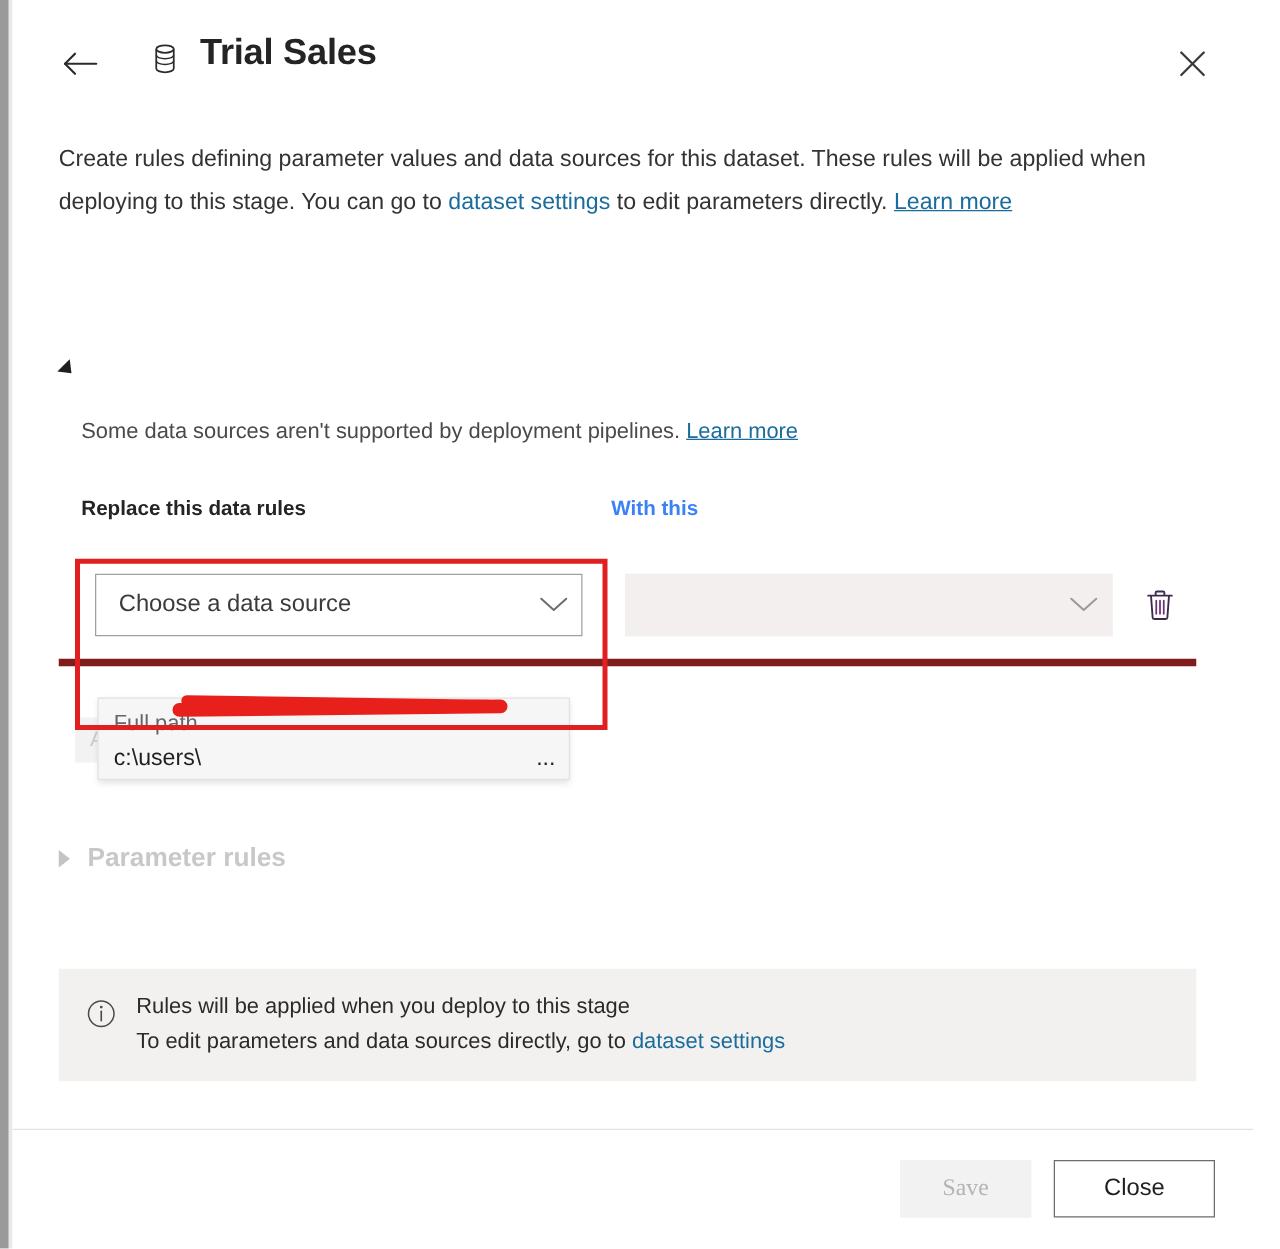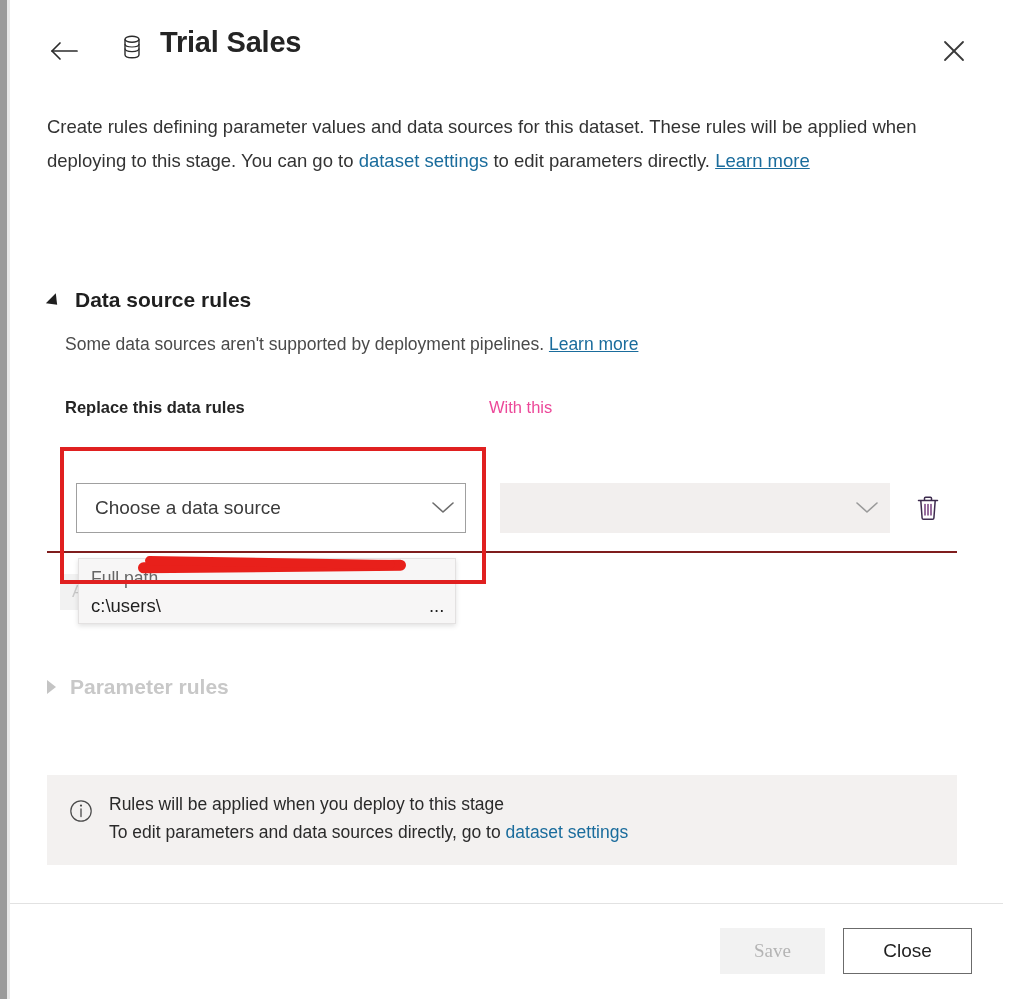--- a/index.html
+++ b/index.html
@@ -144,31 +144,31 @@
     position: absolute;
     left: 55px; top: 398px;
     font-size: 16.5px;
     font-weight: 700;
     color: #242424;
   }
   .col-head-2 {
     position: absolute;
     left: 479px; top: 398px;
     font-size: 16.5px;
-    font-weight: 400;
-    color: #ec4899;
+    font-weight: 700;
+    color: #3b82f6;
   }
 
   
   .rule-card {
     position: absolute;
-    left: 37px; top: 465px;
+    left: 37px; top: 441px;
     width: 910px; height: 86px;
     background: #ffffff;
-    border-bottom: 2px solid #7f1d1d;
+    border-bottom: 6px solid #7f1d1d;
   }
   .dropdown {
     position: absolute;
     box-sizing: border-box;
     background: #ffffff;
     border: 1px solid #a0a0a0;
     display: flex;
     align-items: center;
     cursor: pointer;
   }
@@ -384,21 +384,20 @@
           <line x1="3" y1="3" x2="21" y2="21" stroke="#3a3a3a" stroke-width="1.8" stroke-linecap="round"></line>
           <line x1="21" y1="3" x2="3" y2="21" stroke="#3a3a3a" stroke-width="1.8" stroke-linecap="round"></line>
         </svg>
       </div>
     </div>
 
     <div class="description"><span>Create rules defining parameter values and data sources for this dataset. These rules will be applied when deploying to this stage. You can go to </span><span class="link">dataset settings</span><span> to edit parameters directly. </span><span class="link-underline">Learn more</span></div>
 
     <div class="section-header">
       <span class="tri-down"></span>
-      <span class="section-title">Data source rules</span>
     </div>
 
     <div class="section-sub"><span>Some data sources aren't supported by deployment pipelines. </span><span class="link-underline">Learn more</span></div>
 
     <div class="col-head-1">Replace this data rules</div>
     <div class="col-head-2">With this</div>
 
     <div class="rule-card">
 
       <div class="dropdown dd-source">

